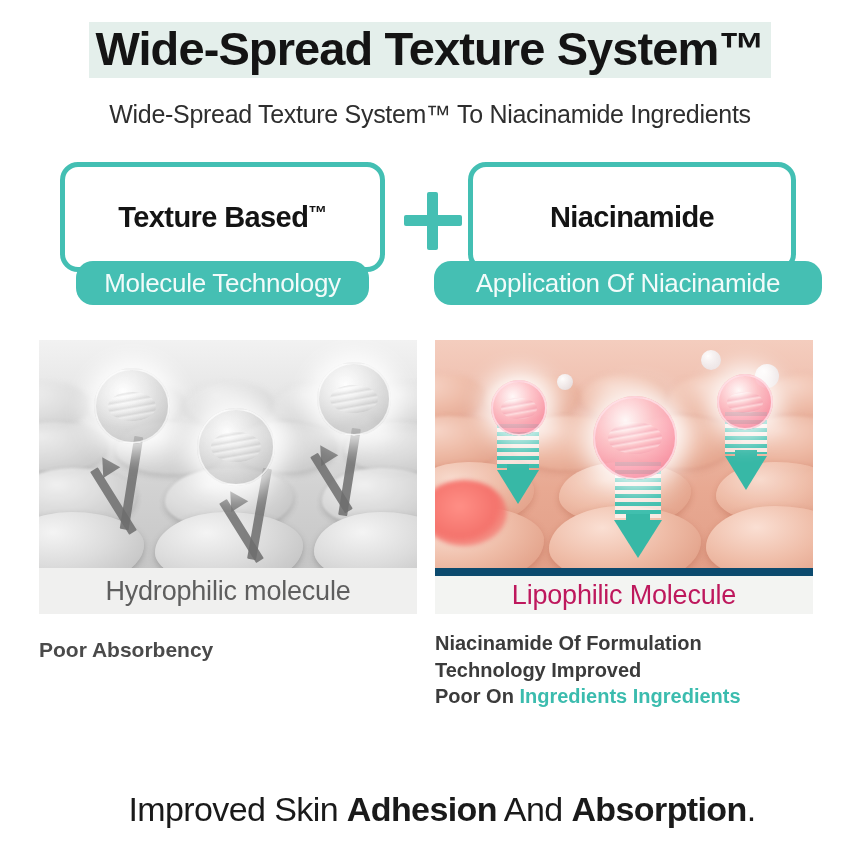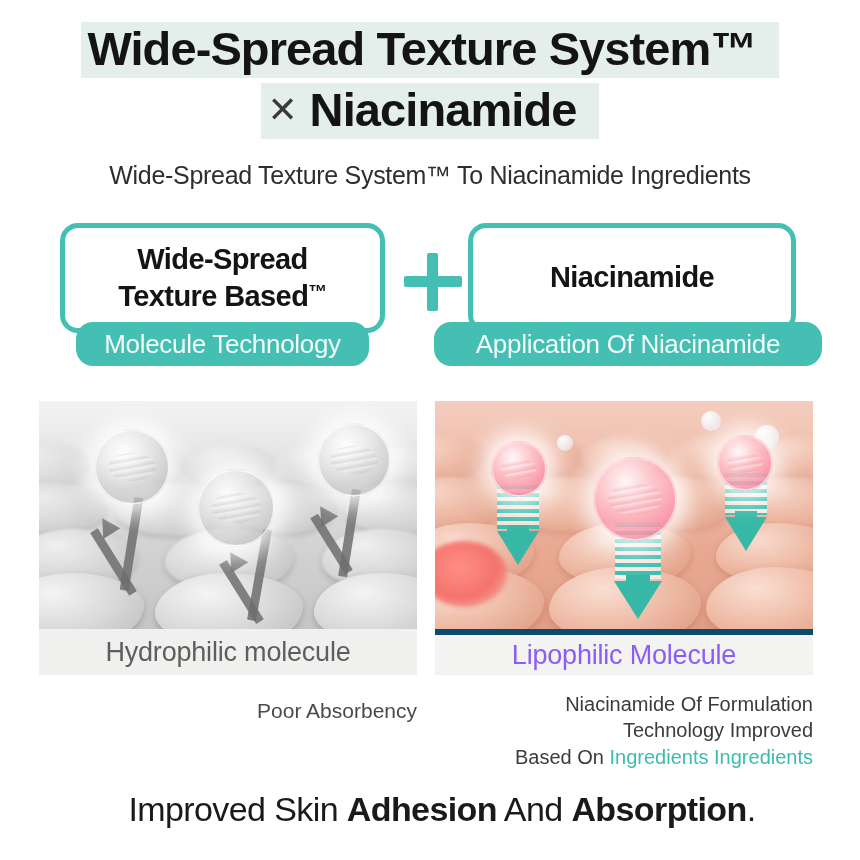--- a/index.html
+++ b/index.html
@@ -25,21 +25,21 @@
     display: block;
     line-height: 1.08;
     white-space: nowrap;
   }
   .title-hl {
     background: #e4efeb;
     font-size: 47px;
     font-weight: bold;
     letter-spacing: -0.9px;
     color: #141414;
-    padding: 2px 22px 3px 6px;
+    padding: 2px 6px 3px 6px;
     display: inline-block;
   }
   .title-line-2 { margin-top: 5px; }
   .title-x {
     font-weight: 300;
     font-size: 36px;
     color: #3a3a3a;
     letter-spacing: 0;
     padding-right: 12px;
     position: relative;
@@ -319,31 +319,32 @@
     box-sizing: border-box;
     font-size: 27px;
     letter-spacing: -0.2px;
   }
   .cap-left {
     background: #f0f0ef;
     color: #5e5e5e;
   }
   .cap-right {
     background: #f3f4f2;
-    color: #8b5cf6;
-    border-top: 6px solid #0c4a6e;
+    color: #be185d;
+    border-top: 8px solid #0c4a6e;
   }
 
   .sub-note {
     width: 378px;
-    text-align: right;
+    text-align: left;
     margin-top: 16px;
     font-size: 20px;
     color: #3b3b3b;
     line-height: 1.32;
+    font-weight: bold;
   }
   .sub-note.left-note { font-size: 21px; color: #4a4a4a; margin-top: 22px; }
   .teal-word { color: #3bbcae; }
 
   
   .footer {
     position: absolute;
     left: 0;
     right: 0;
     top: 790px;
@@ -356,34 +357,30 @@
   }
   .footer b { font-weight: bold; }
 </style>
 </head>
 <body>
 
 <div class="title-block">
   <span class="title-line">
     <span class="title-hl">Wide-Spread Texture System™</span>
   </span>
-  <span class="title-line title-line-2">
-    <span class="title-hl"><span class="title-x">✕</span><span>Niacinamide</span></span>
-  </span>
 </div>
 
 <div class="subtitle">
   <span class="subtitle-line">Wide-Spread Texture System™ To Niacinamide Ingredients</span>
 </div>
 
 <div class="box-row">
 
   <div class="concept-box box-left">
     <div class="concept-box-text">
-      <div>Wide-Spread</div>
       <div>
         <span>Texture Based</span><span class="tm-sup">™</span>
       </div>
     </div>
   </div>
   <div class="tag-pill tag-left">Molecule Technology</div>
 
   <div class="plus-sign">
     <span class="pbar ph"></span>
     <span class="pbar pv"></span>
@@ -526,18 +523,18 @@
       <div class="droplet droplet-pink" style="left:282px;top:34px;width:52px;height:52px;">
         <span class="droplet-core pinkcore"></span>
       </div>
     </div>
 
     <div class="cap-bar cap-right">Lipophilic Molecule</div>
 
     <div class="sub-note">
       <div>Niacinamide Of Formulation</div>
       <div>Technology Improved</div>
-      <div><span>Based On </span><span class="teal-word">Ingredients Ingredients</span></div>
+      <div><span>Poor On </span><span class="teal-word">Ingredients Ingredients</span></div>
     </div>
   </div>
 </div>
 
 <div class="footer"><span>Improved Skin </span><b>Adhesion</b><span> And </span><b>Absorption</b><span>.</span></div>
 
 </body></html>

